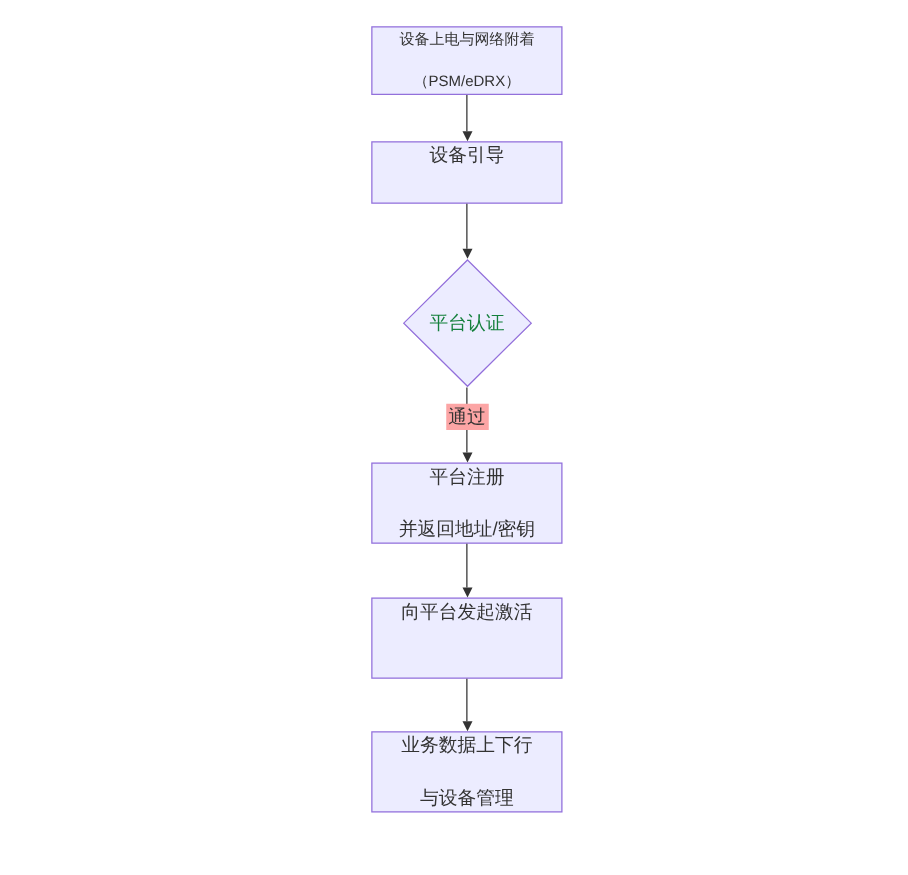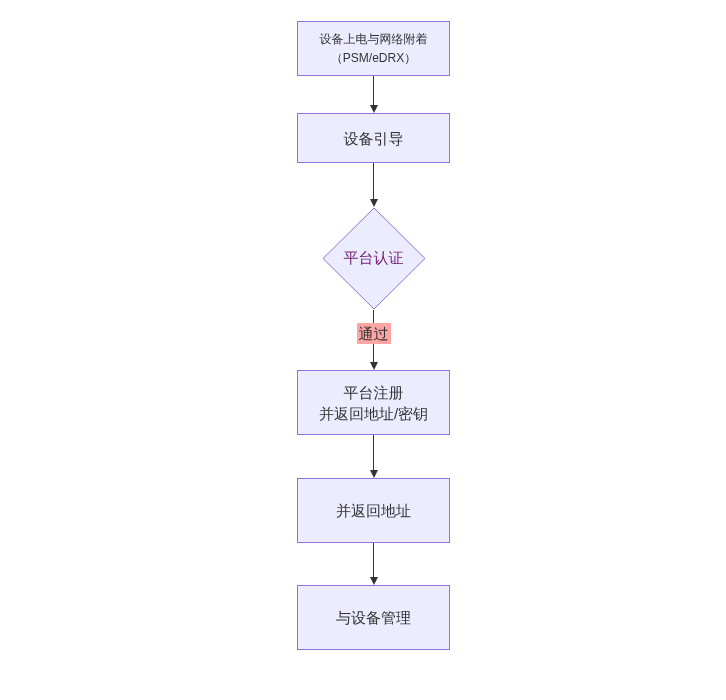--- a/index.html
+++ b/index.html
@@ -26,21 +26,21 @@
     align-items: center;
   }
   .node {
     box-sizing: border-box;
     width: 153px;
     background: #ECECFF;
     border: 1px solid #9370DB;
     display: flex;
     flex-direction: column;
     align-items: center;
-    justify-content: center;
+    justify-content: space-between;
     text-align: center;
     color: #333333;
   }
   .node .node-line {
     line-height: 21px;
     white-space: nowrap;
   }
   .node.small-text { font-size: 12px; }
   .node.small-text .node-line { line-height: 19px; }
   .node.normal-text { font-size: 15px; }
@@ -91,21 +91,21 @@
   .diamond-label {
     position: absolute;
     left: 0;
     top: 0;
     width: 100%;
     height: 100%;
     display: flex;
     align-items: center;
     justify-content: center;
     font-size: 15px;
-    color: #701a75;
+    color: #15803d;
     white-space: nowrap;
   }
 </style>
 </head>
 <body>
 
 <div class="canvas">
   <div class="column">
 
     <div class="node small-text" style="height:55px">
@@ -144,26 +144,27 @@
       <div class="node-line">平台注册</div>
       <div class="node-line">并返回地址/密钥</div>
     </div>
 
     <div class="connector" style="height:43px">
       <div class="edge-line"></div>
       <div class="arrowhead"></div>
     </div>
 
     <div class="node normal-text" style="height:65px">
-      <div class="node-line">并返回地址</div>
+      <div class="node-line">向平台发起激活</div>
     </div>
 
     <div class="connector" style="height:42px">
       <div class="edge-line"></div>
       <div class="arrowhead"></div>
     </div>
 
     <div class="node normal-text" style="height:65px">
+      <div class="node-line">业务数据上下行</div>
       <div class="node-line">与设备管理</div>
     </div>
 
   </div>
 </div>
 
 </body></html>

